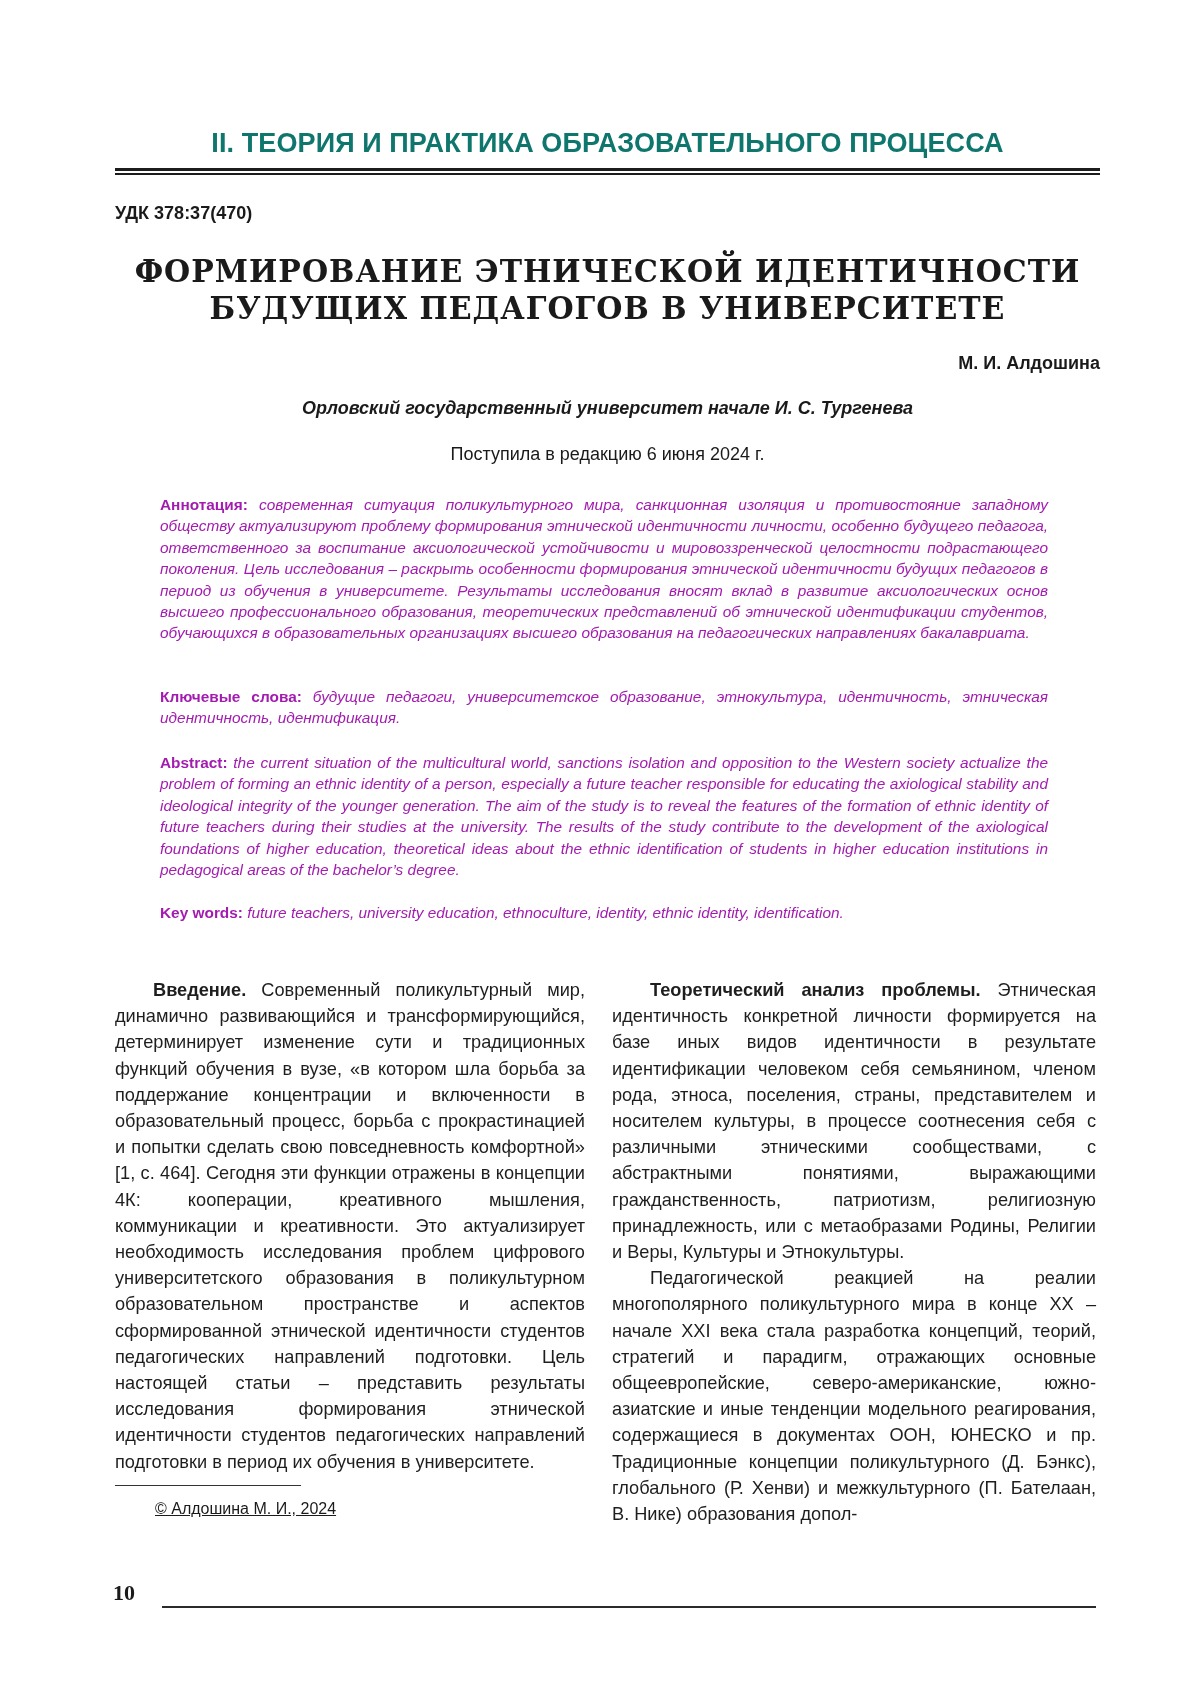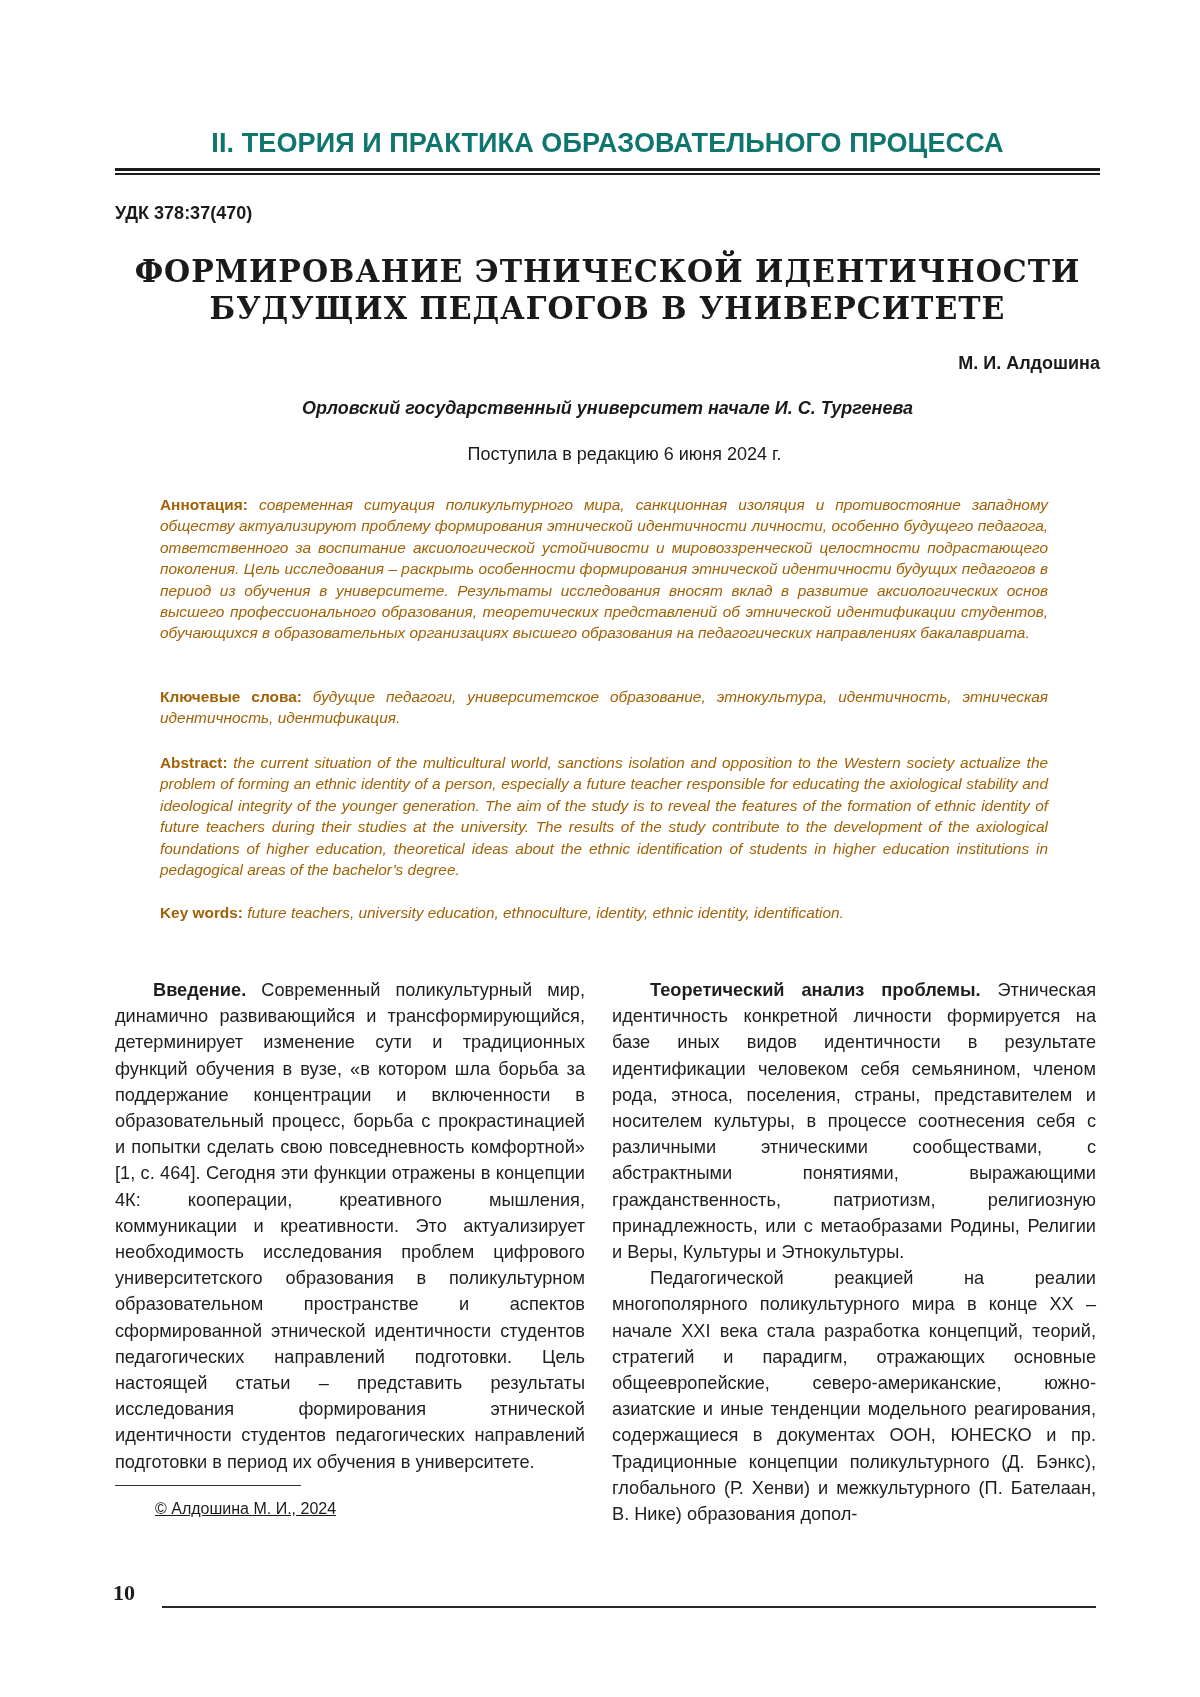--- a/index.html
+++ b/index.html
@@ -5,22 +5,22 @@
   html, body { margin: 0; padding: 0; background: #ffffff; }
   body { width: 1200px; height: 1697px; position: relative; overflow: hidden; color: #1a1a1a; font-family: "Liberation Sans", sans-serif; }
   .section-header { position: absolute; left: 115px; width: 985px; top: 128px; text-align: center; font-weight: bold; font-size: 27px; letter-spacing: 0.1px; color: #0f766e; }
   .rule-double { position: absolute; left: 115px; width: 985px; top: 168px; height: 7px; }
   .rule-double .l1 { position: absolute; left: 0; right: 0; top: 0; height: 3px; background: #1c1c1c; }
   .rule-double .l2 { position: absolute; left: 0; right: 0; top: 5px; height: 2px; background: #1c1c1c; }
   .udk { position: absolute; left: 115px; top: 203px; font-weight: bold; font-size: 18px; }
   .title { position: absolute; left: 115px; width: 985px; top: 254px; text-align: center; font-family: "DejaVu Serif", serif; font-weight: bold; font-size: 30px; line-height: 36px; letter-spacing: 1px; transform: scaleY(1.05); }
   .author { position: absolute; left: 115px; width: 985px; top: 353px; text-align: right; font-weight: bold; font-size: 18px; }
   .affil { position: absolute; left: 115px; width: 985px; top: 398px; text-align: center; font-weight: bold; font-style: italic; font-size: 18px; }
-  .received { position: absolute; left: 132px; width: 985px; top: 444px; text-align: center; font-size: 18px; }
-  .abstract-block { position: absolute; left: 160px; width: 888px; font-size: 15.4px; line-height: 21.4px; text-align: justify; color: #a16207; }
+  .received { position: absolute; left: 115px; width: 985px; top: 444px; text-align: center; font-size: 18px; }
+  .abstract-block { position: absolute; left: 160px; width: 888px; font-size: 15.4px; line-height: 21.4px; text-align: justify; color: #a21caf; }
   .abstract-block .lbl { font-weight: bold; font-style: normal; }
   .abstract-block .txt { font-style: italic; }
   .ru-abs { top: 494px; }
   .ru-kw { top: 686px; }
   .en-abs { top: 752px; }
   .en-kw { top: 902px; }
   .col { position: absolute; width: 470px; font-size: 18.2px; line-height: 26.2px; text-align: justify; color: #1e1e1e; }
   .col p { margin: 0; text-indent: 38px; }
   .col .b { font-weight: bold; }
   .col-left { left: 115px; top: 977px; }

